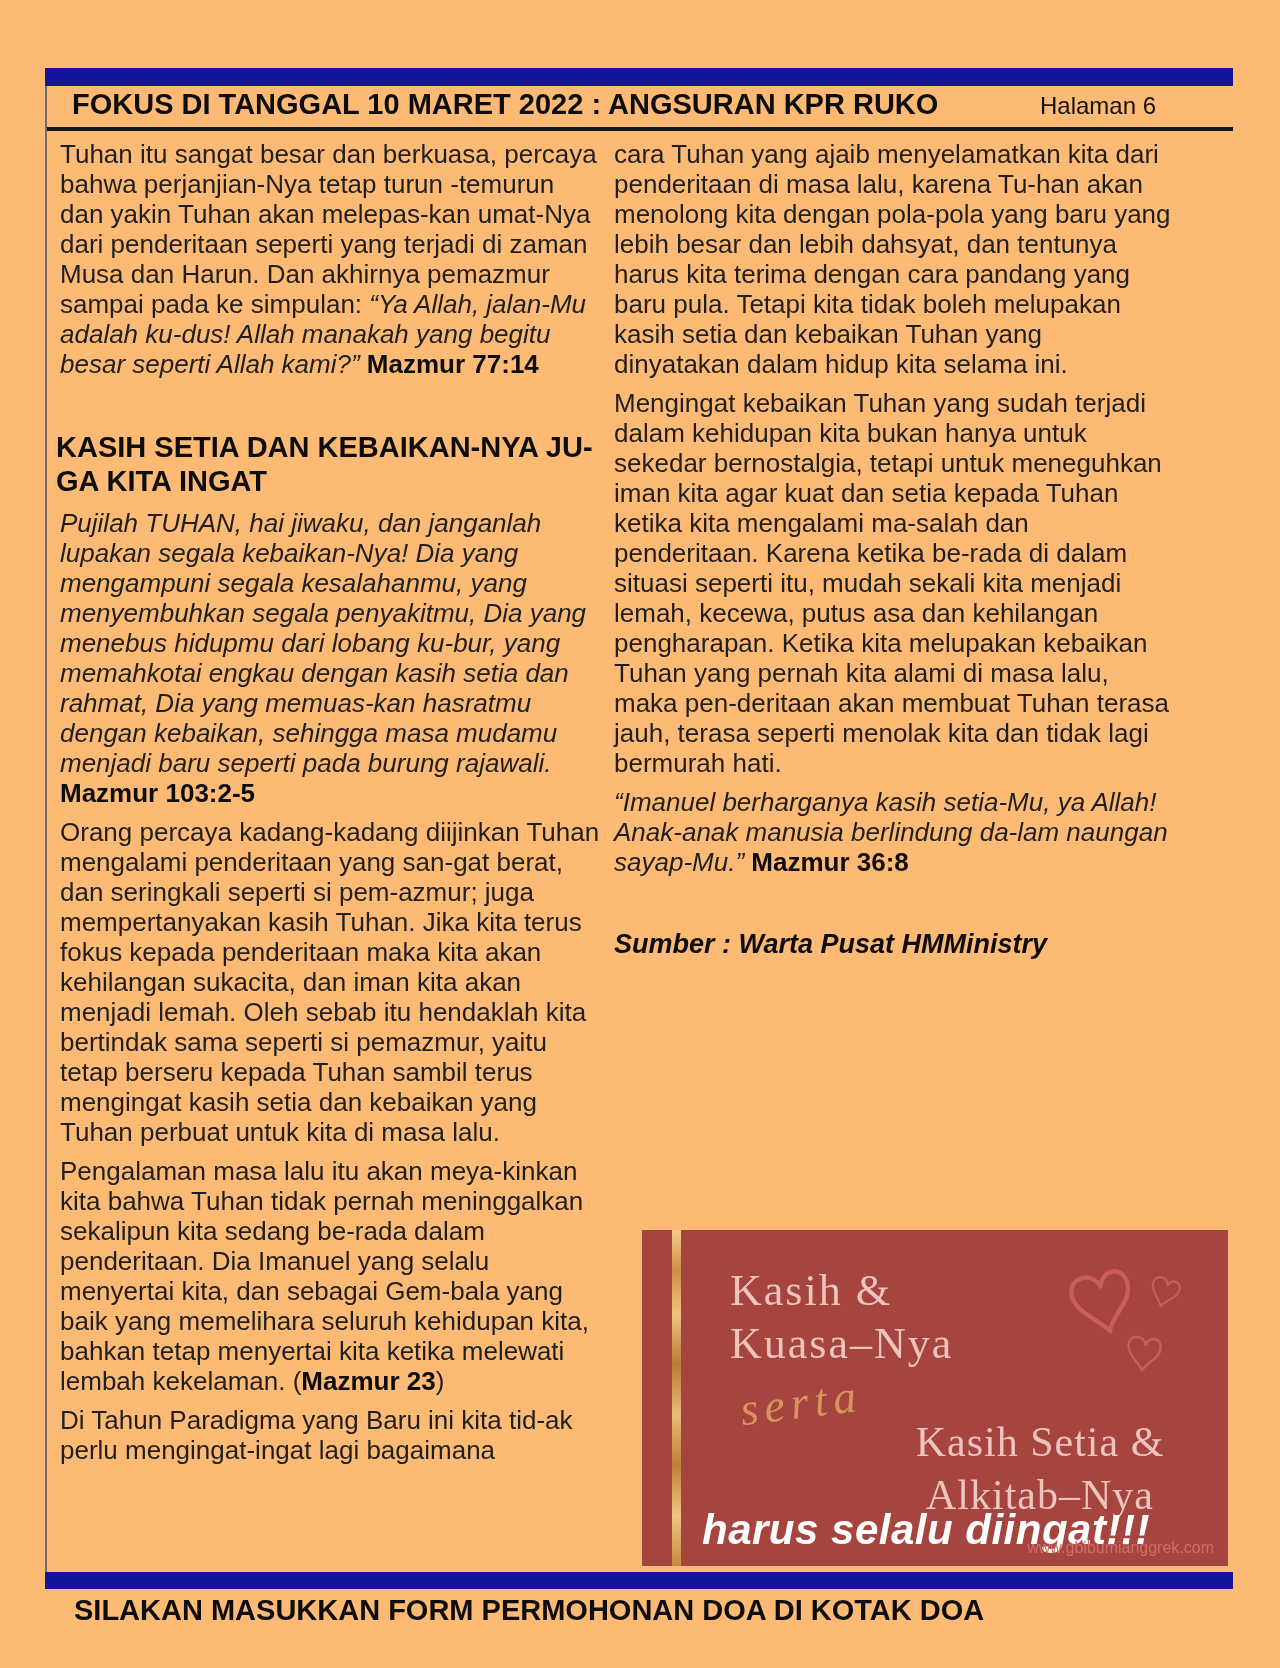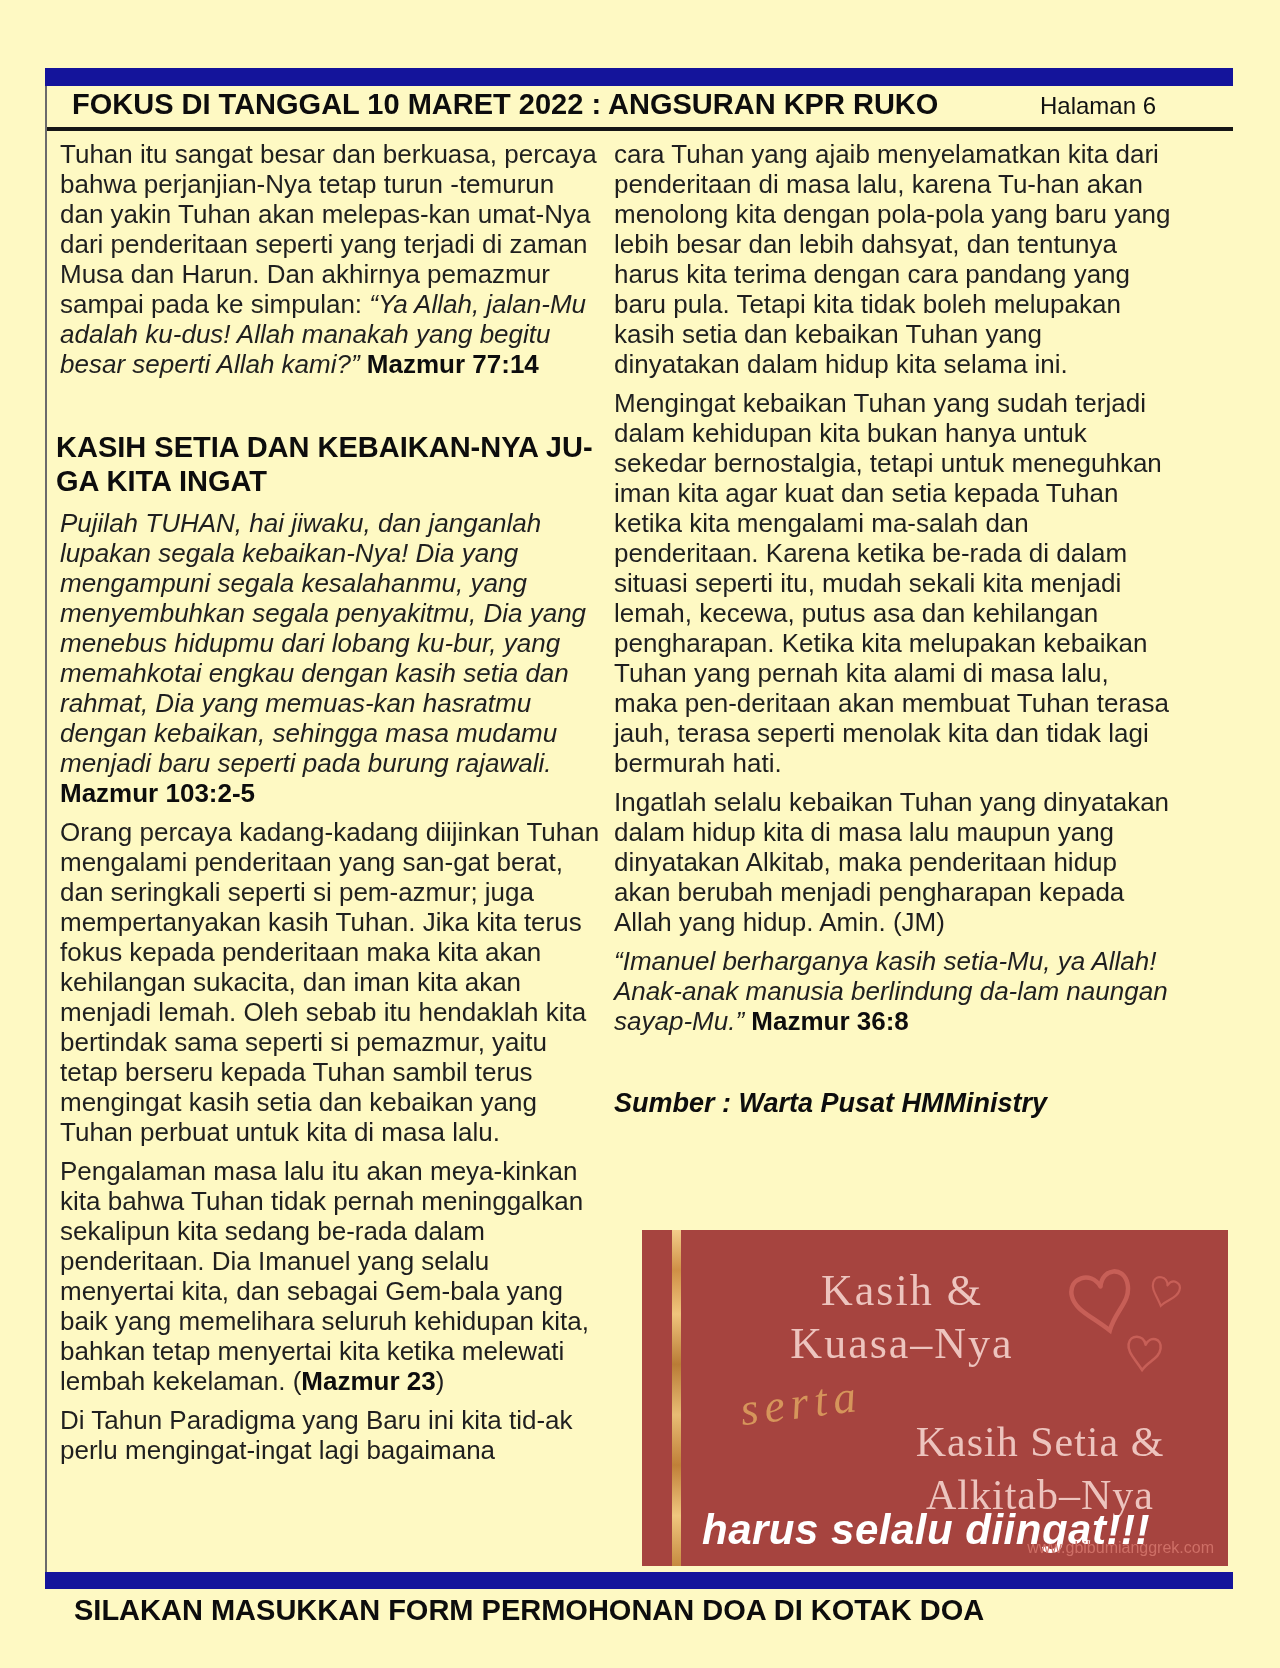--- a/index.html
+++ b/index.html
@@ -1,16 +1,16 @@
 <!DOCTYPE html>
 <html style="--top-bar: #14149B; --card-background: #A6443F; --card-text: #EDC4BE; --gold-accent: #D6955B; --tagline: #FFFFFF; --website: #CE6F66;"><head>
 <meta charset="utf-8">
 <style>
   html,body{margin:0;padding:0;background:#ffffff;}
-  .page{position:relative;width:1280px;height:1668px;background:#fef9c3;
+  .page{position:relative;width:1280px;height:1668px;background:#fdba74;
         font-family:"Liberation Sans",sans-serif;color:#1c1c1c;overflow:hidden;}
 
   
   .topbar{position:absolute;left:45px;top:68px;width:1188px;height:18px;background:var(--top-bar,#14149B);}
   .title{position:absolute;left:72px;top:88px;font-size:29px;font-weight:700;color:#0d0d0d;white-space:nowrap;}
   .pagenum{position:absolute;left:1040px;top:92px;font-size:24px;color:#111;}
   .header-rule{position:absolute;left:45px;top:127px;width:1188px;height:4px;background:#161616;}
   .left-border{position:absolute;left:45px;top:86px;width:2px;height:1486px;background:#6b6b6b;}
 
   
@@ -21,21 +21,21 @@
   .col-right p{width:558px;}
   .col h2{font-size:29px;line-height:34px;font-weight:700;margin:51px 0 10px 0;color:#0d0d0d;}
   .q{font-style:italic;}
   .col b{font-weight:700;color:#0d0d0d;}
   .source{font-weight:700;font-style:italic;font-size:27px;margin-top:52px !important;color:#0d0d0d;}
 
   
   .card{position:absolute;left:642px;top:1230px;width:586px;height:336px;background:var(--card-background,#A6443F);overflow:hidden;}
   .gold-stripe{position:absolute;left:30px;top:0;width:9px;height:336px;
       background:linear-gradient(180deg,#f3cd8a 0%,#cf9046 12%,#f0c47c 25%,#b97c36 40%,#e8bc74 55%,#c08038 70%,#f0c67e 85%,#c68a40 100%);}
-  .card-top{position:absolute;left:88px;top:34px;width:344px;text-align:center;
+  .card-top{position:absolute;left:88px;top:34px;width:344px;text-align:left;
       font-family:"Liberation Serif",serif;font-size:44px;line-height:53px;
       color:var(--card-text,#EDC4BE);letter-spacing:2px;font-weight:400;}
   .hearts{position:absolute;left:418px;top:22px;width:145px;height:140px;}
   .serta{position:absolute;left:98px;top:146px;font-family:"Liberation Serif",serif;font-style:italic;
       font-size:46px;color:var(--gold-accent,#D6955B);transform:rotate(-7deg);letter-spacing:6px;}
   .card-bottom{position:absolute;left:206px;top:186px;width:384px;text-align:center;
       font-family:"Liberation Serif",serif;font-size:42px;line-height:53px;
       color:var(--card-text,#EDC4BE);letter-spacing:1px;}
   .tagline{position:absolute;left:60px;top:276px;font-style:italic;font-weight:600;
       font-size:42px;color:var(--tagline,#ffffff);letter-spacing:0.5px;}
@@ -61,21 +61,20 @@
     <h2>KASIH SETIA DAN KEBAIKAN-NYA JU-GA KITA INGAT</h2>
     <p><span class="q">Pujilah TUHAN, hai jiwaku, dan janganlah lupakan segala kebaikan-Nya! Dia yang mengampuni segala kesalahanmu,  yang menyembuhkan segala penyakitmu, Dia yang menebus hidupmu dari lobang ku-bur, yang memahkotai engkau dengan kasih setia dan rahmat, Dia yang memuas-kan hasratmu dengan kebaikan,  sehingga masa mudamu menjadi baru seperti pada burung rajawali. </span><b>Mazmur 103:2-5</b></p>
     <p>Orang percaya kadang-kadang diijinkan Tuhan mengalami penderitaan yang san-gat berat, dan seringkali seperti si pem-azmur; juga mempertanyakan kasih Tuhan. Jika kita terus fokus kepada penderitaan maka kita akan kehilangan sukacita, dan iman kita akan menjadi lemah. Oleh sebab itu hendaklah kita bertindak sama seperti si pemazmur, yaitu tetap berseru kepada Tuhan sambil terus mengingat kasih setia dan kebaikan yang Tuhan perbuat untuk kita di masa lalu.</p>
     <p><span>Pengalaman masa lalu itu akan meya-kinkan kita bahwa Tuhan tidak pernah meninggalkan sekalipun kita sedang be-rada dalam penderitaan. Dia Imanuel yang selalu menyertai kita, dan sebagai Gem-bala yang baik yang memelihara seluruh kehidupan kita, bahkan tetap menyertai kita ketika melewati lembah kekelaman. (</span><b>Mazmur 23</b><span>)</span></p>
     <p>Di Tahun Paradigma yang Baru ini kita tid-ak perlu mengingat-ingat lagi bagaimana</p>
   </div>
 
   <div class="col col-right">
     <p>cara Tuhan yang ajaib menyelamatkan kita dari penderitaan di masa lalu, karena Tu-han akan menolong kita dengan pola-pola yang baru yang lebih besar dan lebih dahsyat, dan tentunya harus kita terima dengan cara pandang yang baru pula. Tetapi kita tidak boleh melupakan kasih setia dan kebaikan Tuhan yang dinyatakan dalam hidup kita selama ini.</p>
     <p>Mengingat kebaikan Tuhan yang sudah terjadi dalam kehidupan kita bukan hanya untuk sekedar bernostalgia, tetapi untuk meneguhkan iman kita agar kuat dan setia kepada Tuhan ketika kita mengalami ma-salah dan penderitaan. Karena ketika be-rada di dalam  situasi seperti itu, mudah sekali kita menjadi lemah, kecewa, putus asa dan kehilangan pengharapan. Ketika kita melupakan kebaikan Tuhan yang pernah kita alami di masa lalu, maka pen-deritaan akan membuat Tuhan terasa jauh, terasa seperti menolak kita dan tidak lagi bermurah hati.</p>
-    <p>Ingatlah selalu kebaikan Tuhan yang dinyatakan dalam hidup kita di masa lalu maupun yang dinyatakan Alkitab, maka penderitaan hidup akan berubah menjadi pengharapan kepada Allah yang hidup. Amin. (JM)</p>
     <p><span class="q">“Imanuel berharganya kasih setia-Mu, ya Allah! Anak-anak manusia berlindung da-lam naungan sayap-Mu.” </span><b>Mazmur 36:8</b></p>
     <p class="source">Sumber : Warta Pusat HMMinistry</p>
   </div>
 
   <div class="card">
     <div class="gold-stripe"></div>
     <div class="card-top">
       <div>Kasih &amp;</div>
       <div>Kuasa–Nya</div>
     </div>

